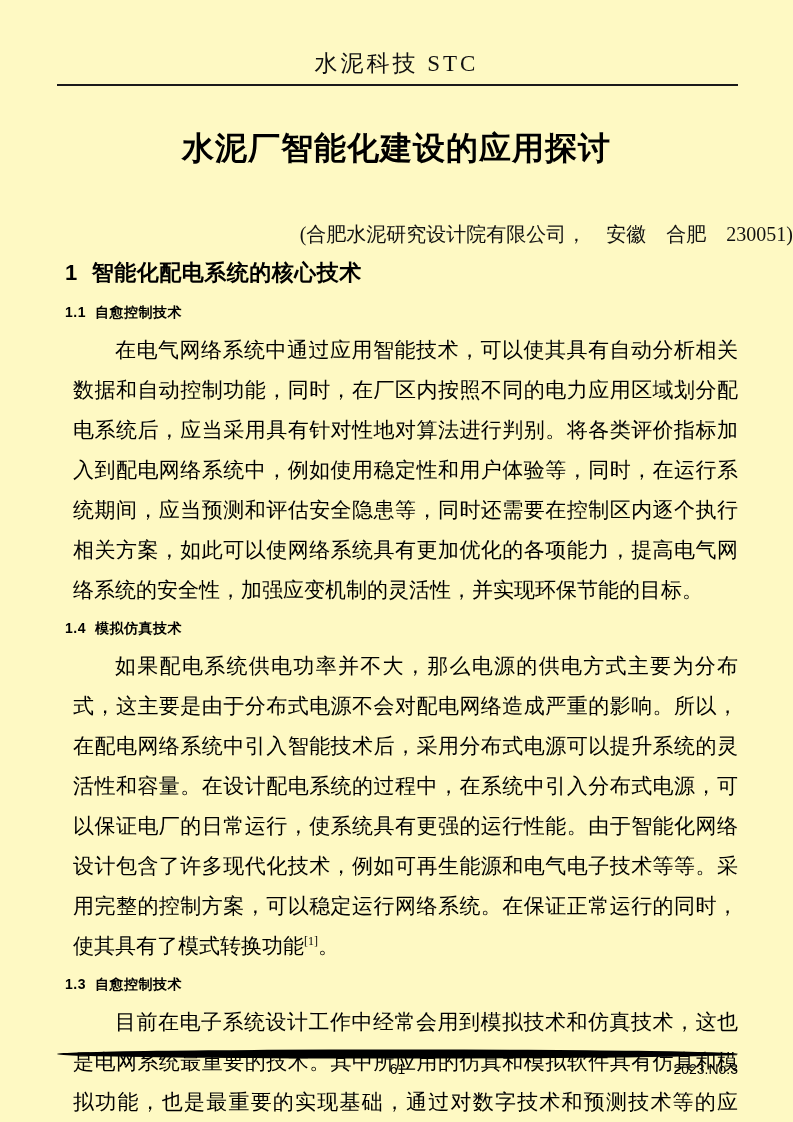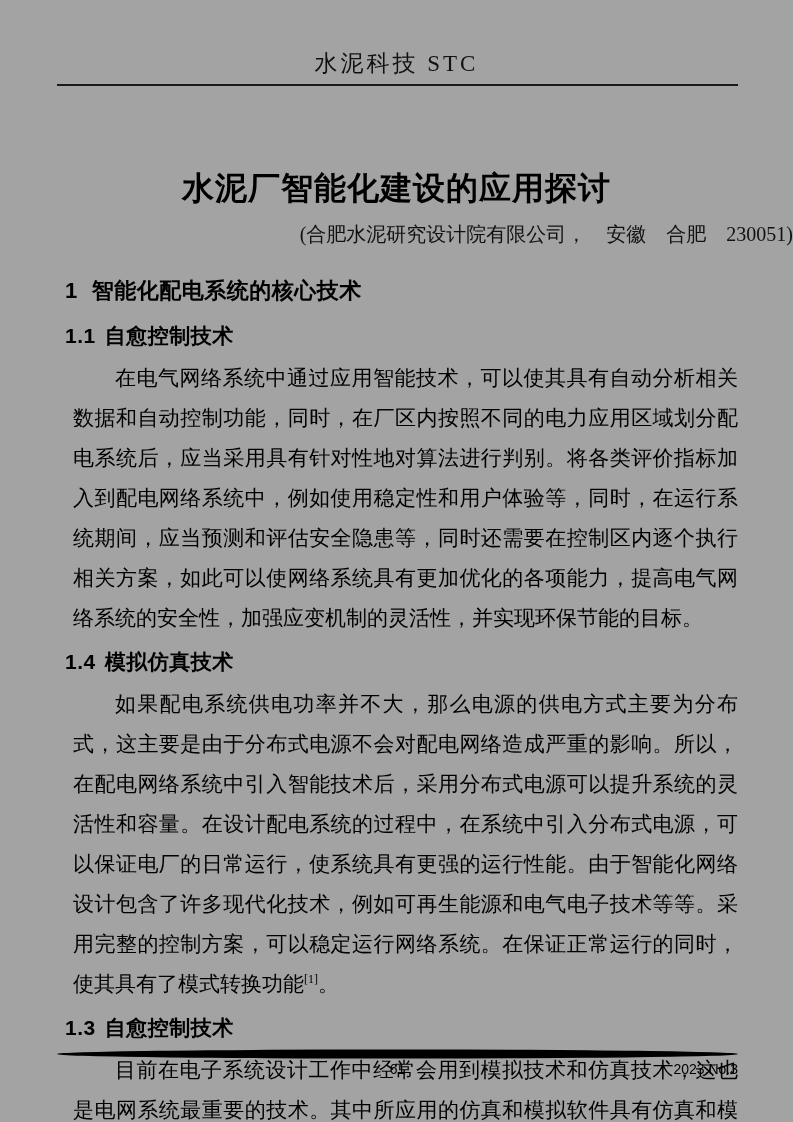--- a/index.html
+++ b/index.html
@@ -2,21 +2,21 @@
 <html><head>
 <meta charset="utf-8">
 <style>
   * { margin: 0; padding: 0; box-sizing: border-box; }
   html, body { background: #888; }
   .page {
     position: relative;
     width: 793px;
     height: 1122px;
     margin: 0 auto;
-    background: #a3a3a3;
+    background: #fef9c3;
     color: #000000;
     overflow: hidden;
     font-family: "Liberation Serif", "DejaVu Serif", serif;
   }
   
   .running-head {
     position: absolute;
     top: 48px; left: 0; right: 0;
     text-align: center;
     font-family: "Liberation Serif", "DejaVu Serif", serif;
@@ -33,21 +33,20 @@
   
   .article-title {
     position: absolute;
     top: 127px; left: 0; right: 0;
     text-align: center;
     font-family: "Liberation Sans", "DejaVu Sans", sans-serif;
     font-weight: bold;
     font-size: 32px;
     letter-spacing: 1px;
     color: #000;
-    margin-top: 40px;
   }
   .article-author {
     position: absolute;
     top: 190px; left: 0; right: 0;
     text-align: center;
     font-size: 20px;
     color: #111;
   }
   .article-affiliation {
     position: absolute;
@@ -61,26 +60,25 @@
     position: absolute;
     top: 258px; left: 65px;
     width: 673px;
   }
   .h-level1 {
     font-family: "Liberation Sans", "DejaVu Sans", sans-serif;
     font-weight: bold;
     font-size: 22px;
     margin-bottom: 16px;
     letter-spacing: 0.5px;
-    margin-top: 18px;
   }
   .h-level2 {
     font-family: "Liberation Sans", "DejaVu Sans", sans-serif;
     font-weight: bold;
-    font-size: 21px;
+    font-size: 14px;
     margin: 10px 0 8px 0;
     letter-spacing: 0.5px;
   }
   .h-num { display: inline-block; margin-right: 14px; }
   .h-num2 { display: inline-block; margin-right: 9px; }
   .para {
     font-size: 21px;
     line-height: 40px;
     text-align: justify;
     text-justify: inter-ideograph;

